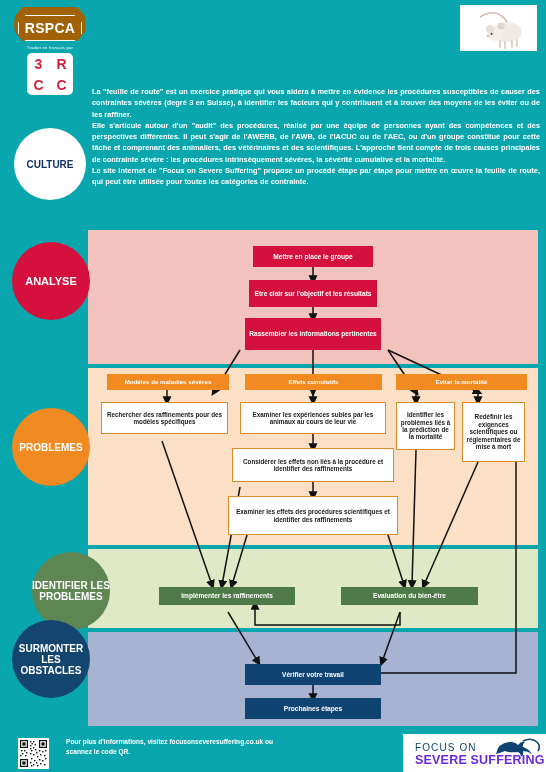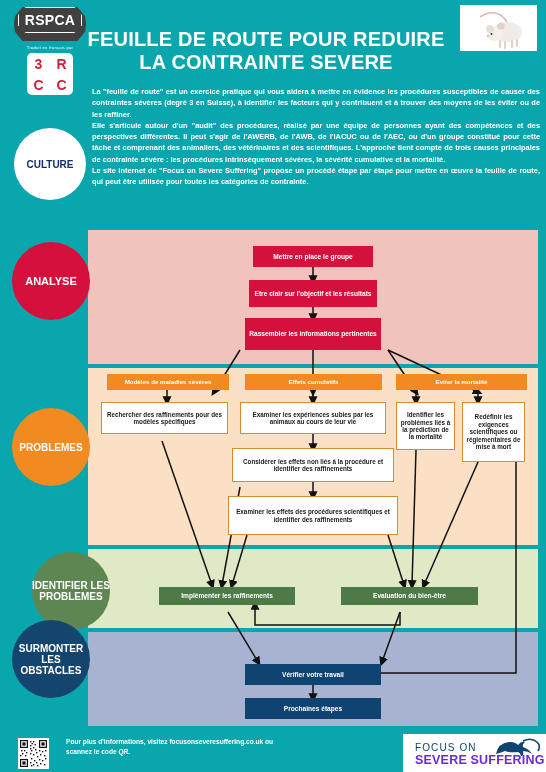--- a/index.html
+++ b/index.html
@@ -15,25 +15,25 @@
     background: #0aa6ad;
   }
 
   
   .rspca-logo {
     position: absolute; left: 14px; top: 7px;
     width: 72px; height: 90px;
   }
   .rspca-badge {
     width: 72px; height: 34px;
-    background: #404040;
+    background: #a16207;
     border-radius: 9px 9px 9px 9px / 17px 17px 17px 17px;
     position: relative;
     clip-path: polygon(12% 0, 88% 0, 100% 30%, 100% 70%, 88% 100%, 12% 100%, 0 70%, 0 30%);
-    display: flex; align-items: flex-start; justify-content: center;
+    display: flex; align-items: flex-end; justify-content: center;
   }
   .rspca-badge .inner {
     width: 64px; height: 26px;
     border: 1.5px solid #ffffff;
     clip-path: polygon(12% 0, 88% 0, 100% 30%, 100% 70%, 88% 100%, 12% 100%, 0 70%, 0 30%);
     display: flex; align-items: center; justify-content: center;
   }
   .rspca-badge span {
     color: #fff; font-weight: bold; font-size: 14px;
     letter-spacing: 0.3px;
@@ -177,24 +177,20 @@
       <ellipse cx="47" cy="27" rx="15" ry="10" fill="#f0ebe6"></ellipse>
       <ellipse cx="35" cy="29" rx="8" ry="7" fill="#f4efeb"></ellipse>
       <circle cx="30" cy="24" r="4" fill="#e8ded8"></circle>
       <circle cx="41" cy="21" r="3.6" fill="#e0d3cc"></circle>
       <circle cx="31.5" cy="29" r="1" fill="#3a2a24"></circle>
       <ellipse cx="28" cy="31" rx="1.4" ry="1" fill="#d9b7ae"></ellipse>
       <path d="M40 36 l0 6 M45 37 l0 6 M52 36 l0 6 M57 35 l0 6" stroke="#ded3cc" stroke-width="2.2" stroke-linecap="round"></path>
     </svg>
   </div>
 
-  <div class="title">
-    <div>FEUILLE DE ROUTE POUR REDUIRE</div>
-    <div>LA CONTRAINTE SEVERE</div>
-  </div>
 
   <div class="intro">
     <p>La "feuille de route" est un exercice pratique qui vous aidera à mettre en évidence les procédures susceptibles de causer des contraintes sévères (degré 3 en Suisse), à identifier les facteurs qui y contribuent et à trouver des moyens de les éviter ou de les raffiner.</p>
     <p>Elle s'articule autour d'un "audit" des procédures, réalisé par une équipe de personnes ayant des compétences et des perspectives différentes. Il peut s'agir de l'AWERB, de l'AWB, de l'IACUC ou de l'AEC, ou d'un groupe constitué pour cette tâche et comprenant des animaliers, des vétérinaires et des scientifiques. L'approche tient compte de trois causes principales de contrainte sévère : les procédures intrinsèquement sévères, la sévérité cumulative et la mortalité.</p>
     <p>Le site internet de "Focus on Severe Suffering" propose un procédé étape par étape pour mettre en œuvre la feuille de route, qui peut être utilisée pour toutes les catégories de contrainte.</p>
   </div>
 
   <div class="band" id="band-analyse"></div>
   <div class="band" id="band-evaluation"></div>
   <div class="band" id="band-identifier"></div>

